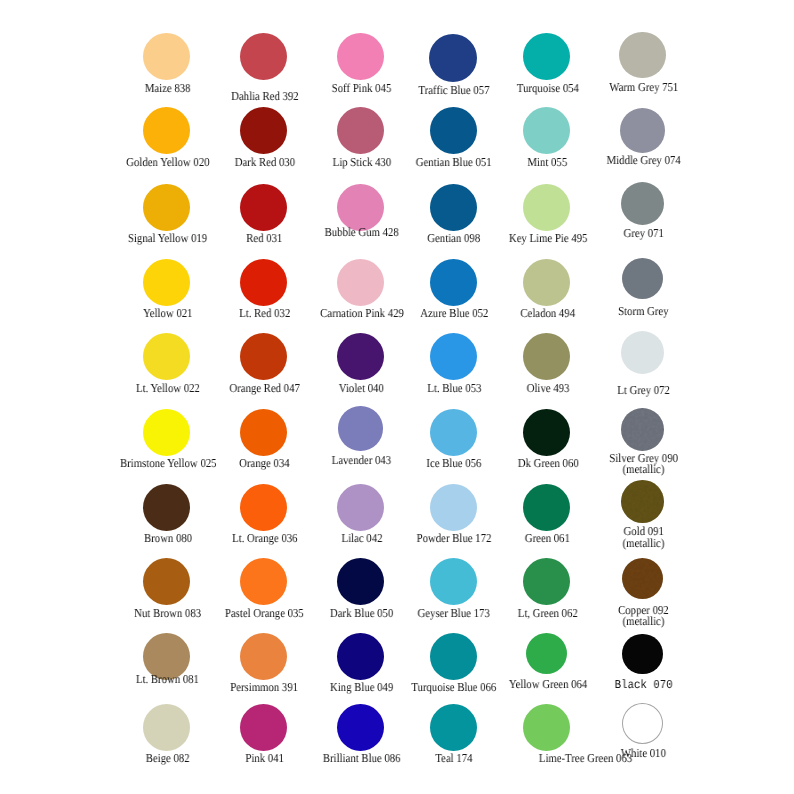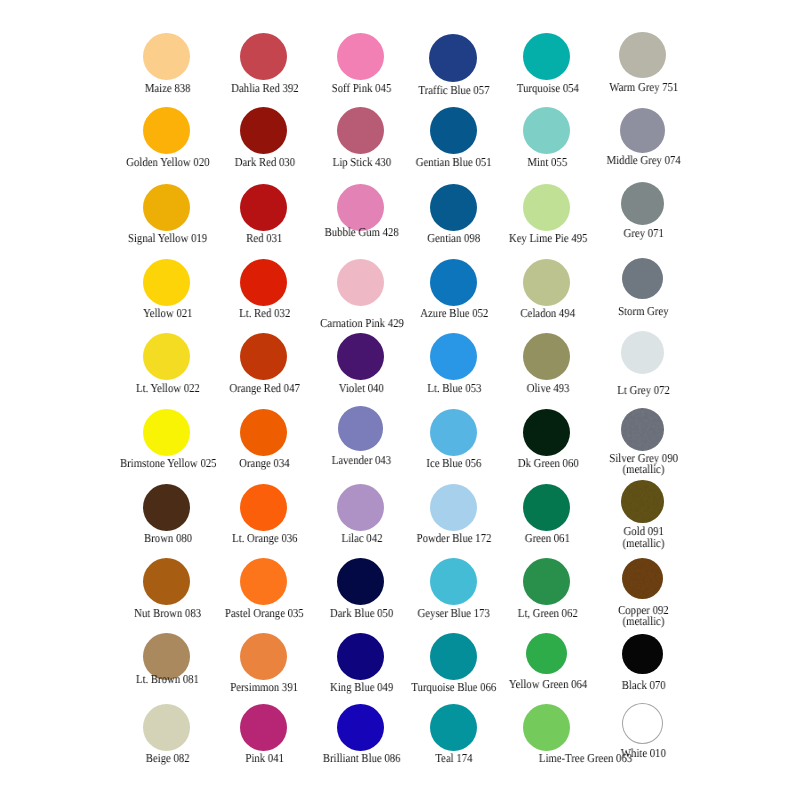--- a/index.html
+++ b/index.html
@@ -25,21 +25,21 @@
 
 <div id="sheet">
     <div class="swatch" style="left: 166.8px; top: 56.8px;">
       <div class="dot" style="background: rgb(251, 206, 140); width: 47px; height: 47px; left: -23.5px; top: -23.5px;"></div>
       <div class="caption" style="left: -89px; top: 26px;">
         <span><i>Maize 838</i></span>
       </div>
     </div>
     <div class="swatch" style="left: 263.5px; top: 56.8px;">
       <div class="dot" style="background: rgb(196, 69, 78); width: 47px; height: 47px; left: -23.5px; top: -23.5px;"></div>
-      <div class="caption" style="left: -89px; top: 26px;">
+      <div class="caption" style="left: -89px; top: 34px;">
         <span><i>Dahlia Red 392</i></span>
       </div>
     </div>
     <div class="swatch" style="left: 360.8px; top: 56.8px;">
       <div class="dot" style="background: rgb(242, 128, 180); width: 47px; height: 47px; left: -23.5px; top: -23.5px;"></div>
       <div class="caption" style="left: -89px; top: 26px;">
         <span><i>Soff Pink 045</i></span>
       </div>
     </div>
     <div class="swatch" style="left: 453.1px; top: 58px;">
@@ -139,21 +139,21 @@
       </div>
     </div>
     <div class="swatch" style="left: 263.5px; top: 282px;">
       <div class="dot" style="background: rgb(220, 31, 4); width: 47px; height: 47px; left: -23.5px; top: -23.5px;"></div>
       <div class="caption" style="left: -89px; top: 26px;">
         <span><i>Lt. Red 032</i></span>
       </div>
     </div>
     <div class="swatch" style="left: 360.8px; top: 282px;">
       <div class="dot" style="background: rgb(239, 184, 197); width: 47px; height: 47px; left: -23.5px; top: -23.5px;"></div>
-      <div class="caption" style="left: -89px; top: 36px;">
+      <div class="caption" style="left: -89px; top: 26px;">
         <span><i>Carnation Pink 429</i></span>
       </div>
     </div>
     <div class="swatch" style="left: 453.1px; top: 282px;">
       <div class="dot" style="background: rgb(12, 117, 188); width: 47px; height: 47px; left: -23.5px; top: -23.5px;"></div>
       <div class="caption" style="left: -89px; top: 26px;">
         <span><i>Azure Blue 052</i></span>
       </div>
     </div>
     <div class="swatch" style="left: 546.8px; top: 282px;">
@@ -364,21 +364,21 @@
       </div>
     </div>
     <div class="swatch" style="left: 546.8px; top: 653.4px;">
       <div class="dot" style="background: rgb(46, 172, 74); width: 41.1px; height: 41.1px; left: -20.55px; top: -20.55px;"></div>
       <div class="caption" style="left: -89px; top: 25.7px;">
         <span><i>Yellow Green 064</i></span>
       </div>
     </div>
     <div class="swatch" style="left: 642.4px; top: 653.9px;">
       <div class="dot" style="background: rgb(6, 6, 7); width: 40.4px; height: 40.4px; left: -20.2px; top: -20.2px;"></div>
-      <div class="caption" style="left: -89px; top: 26.3px;">
+      <div class="caption" style="left: -89px; top: 26.3px; font-family: Liberation Mono, monospace;">
         <span><i>Black 070</i></span>
       </div>
     </div>
     <div class="swatch" style="left: 166.8px; top: 727.2px;">
       <div class="dot" style="background: rgb(212, 211, 184); width: 47px; height: 47px; left: -23.5px; top: -23.5px;"></div>
       <div class="caption" style="left: -89px; top: 26px;">
         <span><i>Beige 082</i></span>
       </div>
     </div>
     <div class="swatch" style="left: 263.5px; top: 727.2px;">

